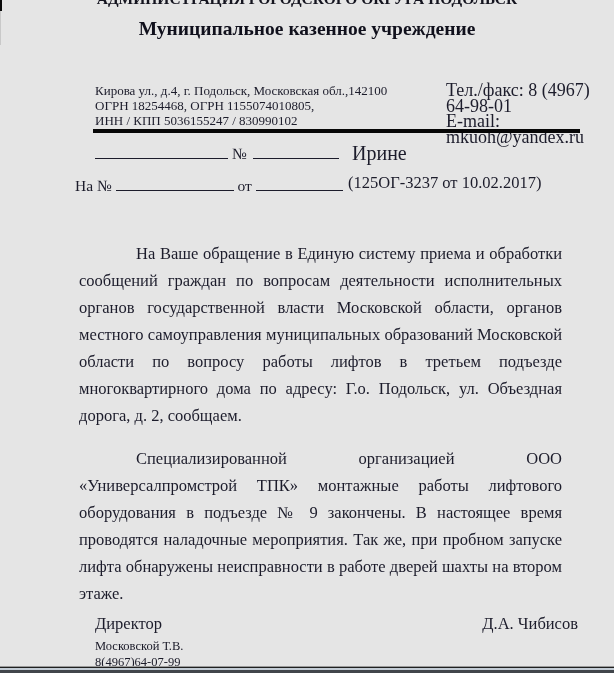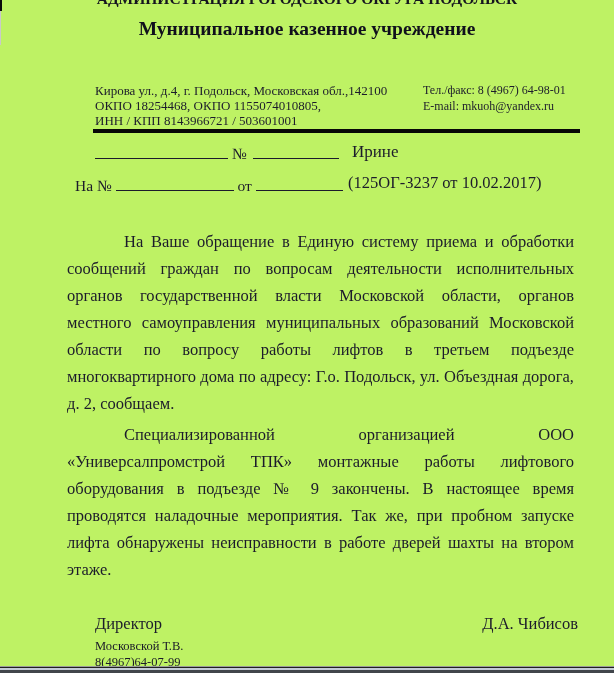--- a/index.html
+++ b/index.html
@@ -6,21 +6,21 @@
   body {
     width: 614px; height: 673px;
     background: #ffffff;
     font-family: "Liberation Serif", "DejaVu Serif", serif;
     color: #1c1c2b;
     overflow: hidden;
   }
   .page {
     position: relative;
     width: 614px; height: 673px;
-    background: #bef264;
+    background: #e5e5e5;
     overflow: hidden;
   }
   .corner-artifact {
     position: absolute; left: 0; top: 0;
     width: 2px; height: 11px; background: #0a0a0a;
   }
   .left-edge {
     position: absolute; left: 0; top: 11px;
     width: 1px; height: 34px; background: #c9c9c9;
   }
@@ -35,22 +35,22 @@
     position: absolute; top: 17px; left: 0; width: 100%;
     text-align: center;
     font-weight: bold; font-size: 19.5px; line-height: 23px;
     color: #10101c;
   }
   .info-left {
     position: absolute; left: 95px; top: 83px;
     font-size: 13px; line-height: 15px; color: #1c1c2b;
   }
   .info-right {
-    position: absolute; left: 423px; top: 83px;
-    font-size: 12px; line-height: 15.5px; color: #1c1c2b;
+    position: absolute; left: 446px; top: 83px;
+    font-size: 18px; line-height: 15.5px; color: #1c1c2b;
   }
   .header-rule {
     position: absolute; left: 93px; top: 129px;
     width: 487px; height: 4px; background: #070707;
   }
   .ref-row1 {
     position: absolute; left: 95px; top: 144px;
     font-size: 15.5px; white-space: nowrap;
   }
   .ref-row2 {
@@ -61,34 +61,34 @@
     display: inline-block;
     border-bottom: 1px solid #1c1c2b;
     height: 14px;
   }
   .blank.b1 { width: 133px; }
   .blank.b2 { width: 86px; margin-left: 2px; }
   .blank.b3 { width: 118px; }
   .blank.b4 { width: 87px; }
   .addressee {
     position: absolute; left: 352px; top: 142px;
-    font-size: 17px;
+    font-size: 20px;
   }
   .incoming-ref {
     position: absolute; left: 348px; top: 173px;
     font-size: 16.5px;
   }
   .body-text {
     position: absolute; left: 63px; top: 224px;
     width: 515px;
     font-size: 16.5px; line-height: 27px;
     text-align: justify;
     color: #1c1c2b;
   }
-  .body-text p { margin: 4px; text-indent: 57px; }
+  .body-text p { margin: 16px; text-indent: 57px; }
   .signature-row {
     position: absolute; left: 95px; top: 614px;
     width: 483px;
     display: flex; justify-content: space-between;
     font-size: 16.5px;
   }
   .executor {
     position: absolute; left: 95px; top: 639px;
     font-size: 12.5px; line-height: 15.5px;
     color: #1a1a28;
@@ -112,22 +112,22 @@
   <div class="left-edge"></div>
 
   <div class="clipped-title">АДМИНИСТРАЦИЯ ГОРОДСКОГО ОКРУГА ПОДОЛЬСК</div>
 
   <div class="org-title">
     <div>Муниципальное казенное учреждение</div>
   </div>
 
   <div class="info-left">
     <div>Кирова ул., д.4, г. Подольск, Московская обл.,142100</div>
-    <div>ОКПО 18254468,  ОКПО 1155074010805,</div>
-    <div>ИНН / КПП  8143966721 / 503601001</div>
+    <div>ОГРН 18254468,  ОГРН 1155074010805,</div>
+    <div>ИНН / КПП  5036155247 / 830990102</div>
   </div>
 
   <div class="info-right">
     <div>Тел./факс: 8 (4967) 64-98-01</div>
     <div>E-mail: mkuoh@yandex.ru</div>
   </div>
 
   <div class="header-rule"></div>
 
   <div class="ref-row1">

